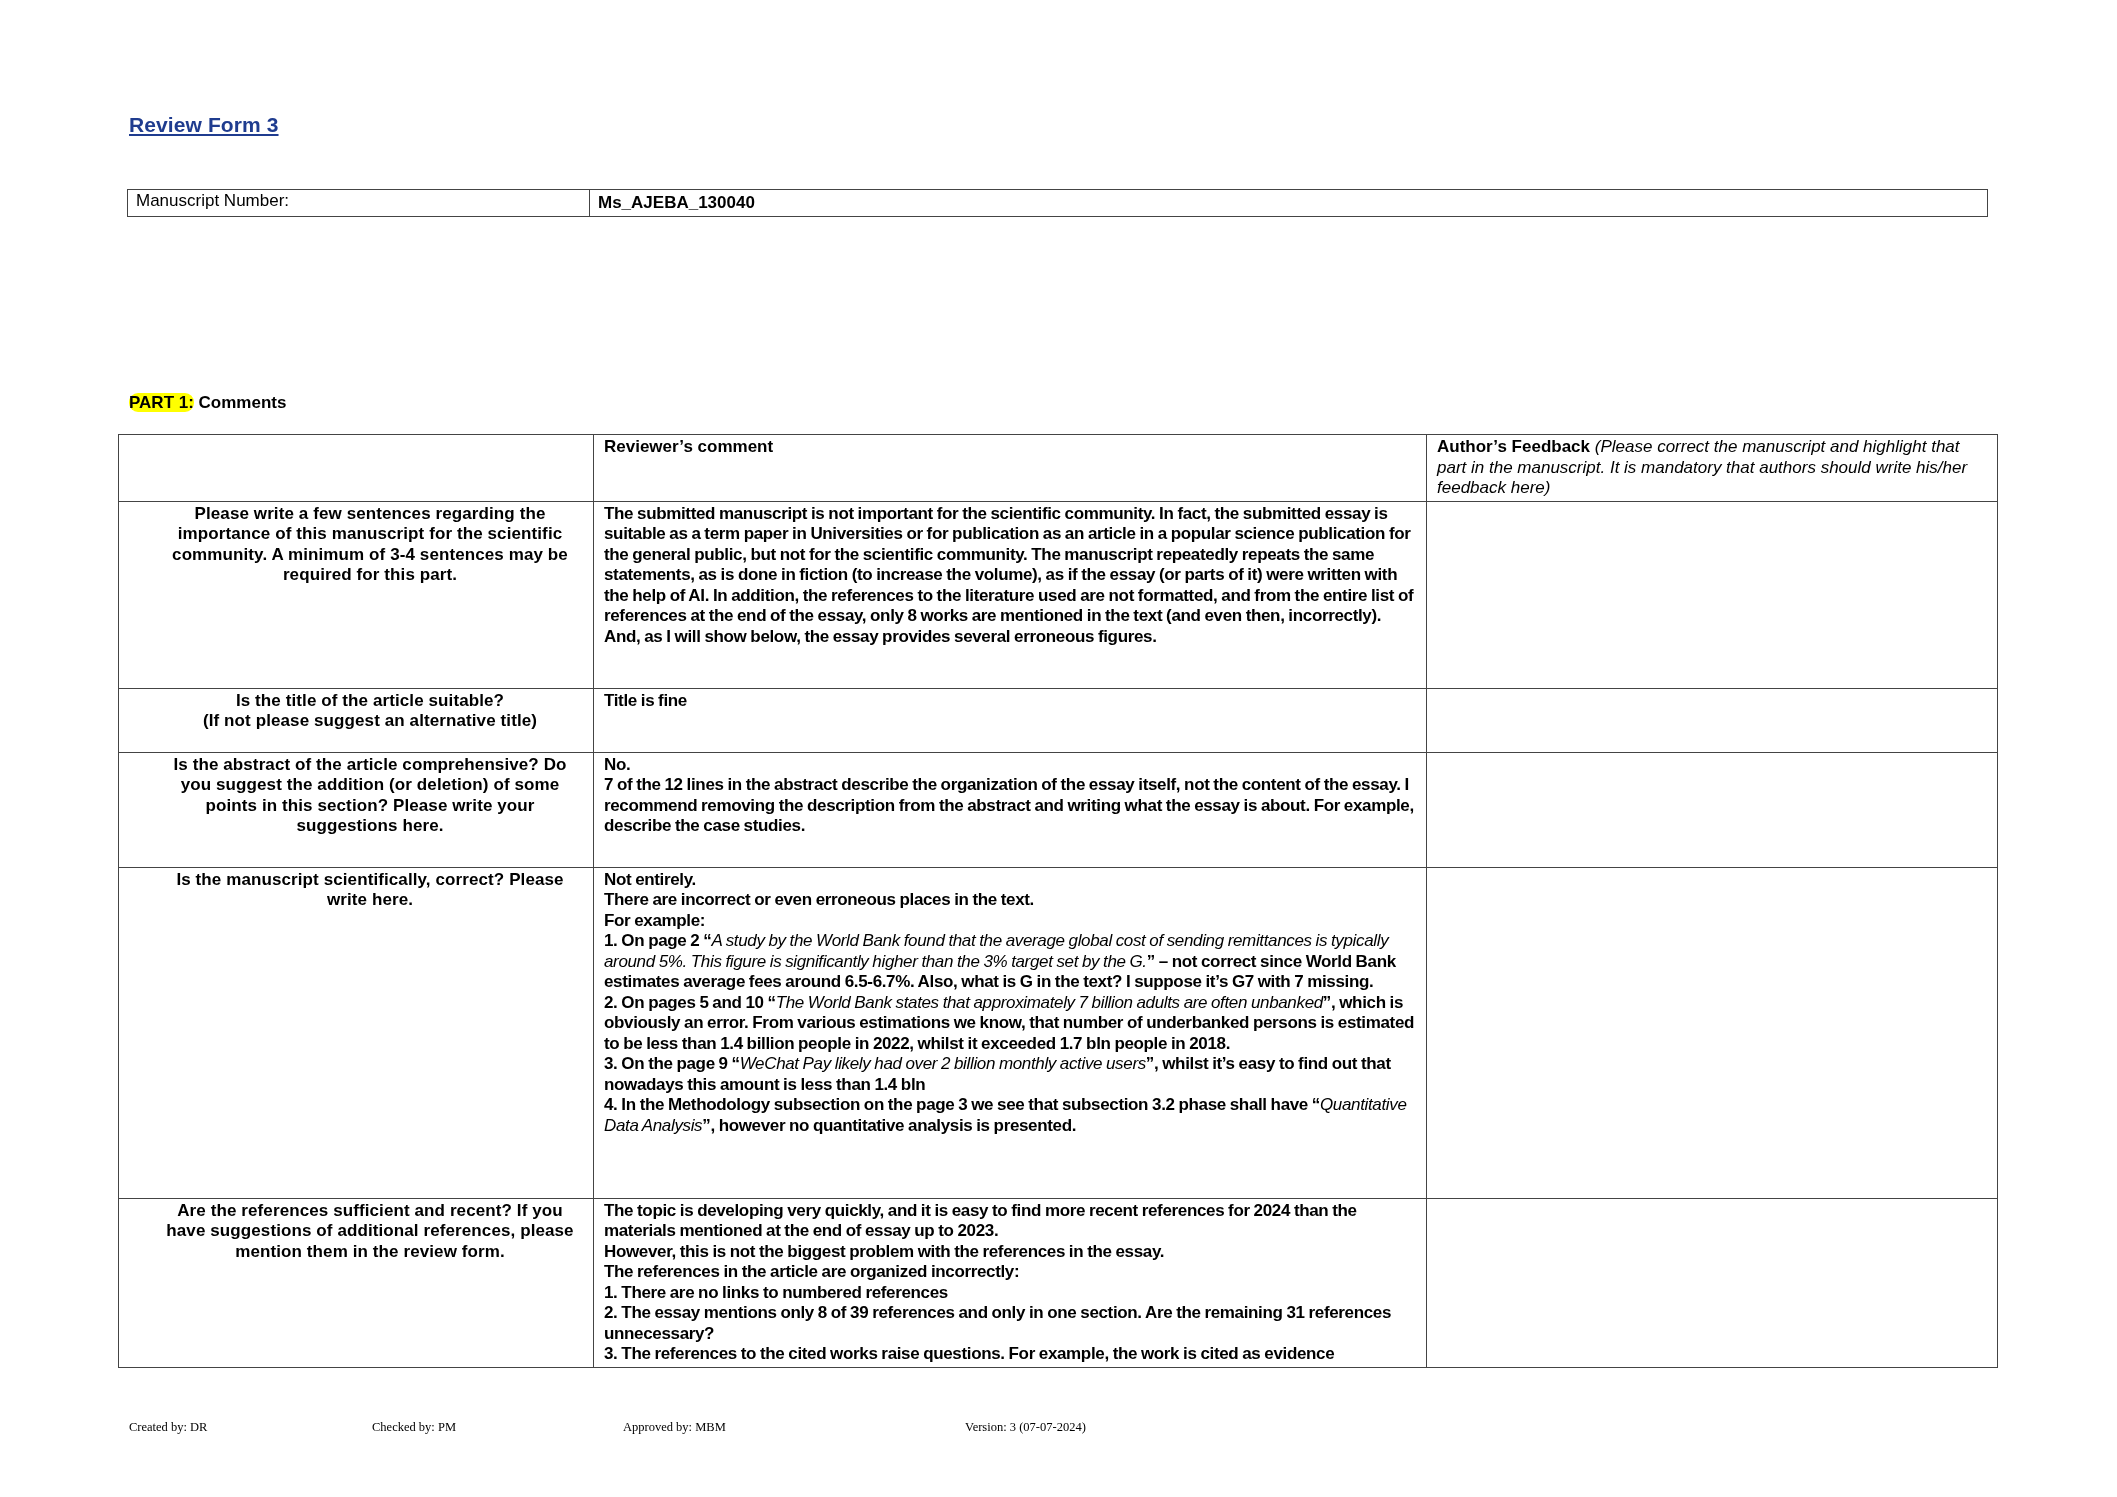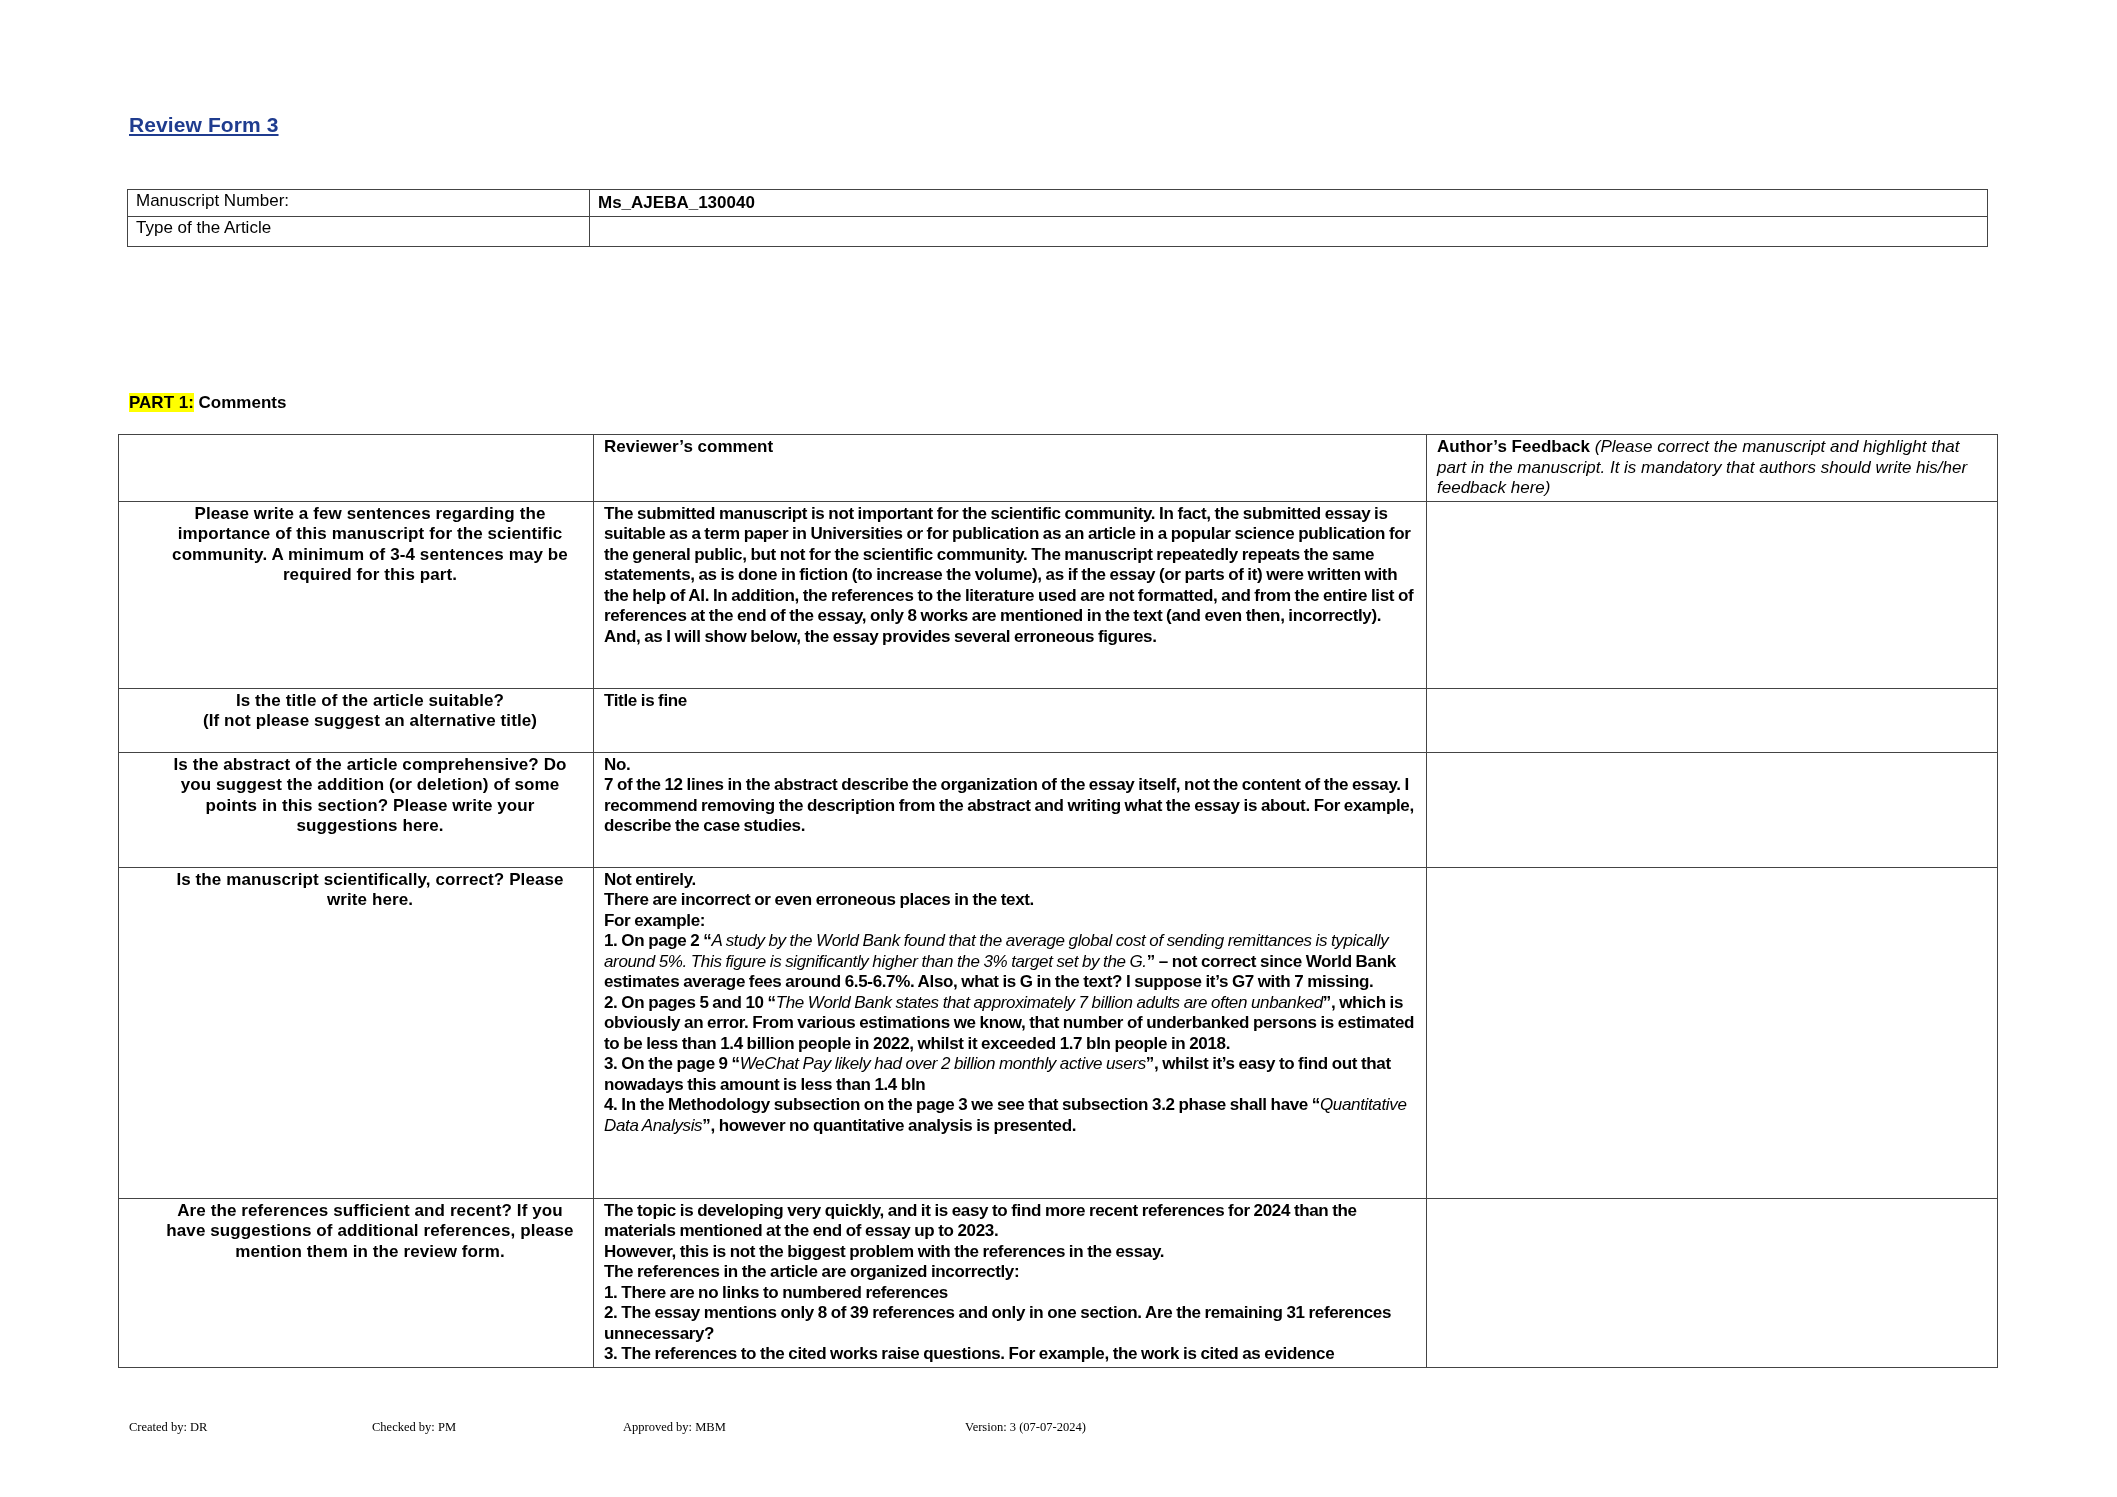--- a/index.html
+++ b/index.html
@@ -13,21 +13,21 @@
   #info-table td { border: 1.5px solid #444; padding: 1px 8px; font-size: 17px; vertical-align: top; }
   #info-table td.lbl { width: 445px; }
   #info-table td.val { font-weight: bold; }
   #info-table tr.r1 td { height: 24px; }
   #info-table tr.r2 td { height: 24px; }
   #info-table tr.r3 td { height: 56px; }
   #info-table tr.r4 td { height: 27px; }
   #info-table td.val-mid { vertical-align: middle; }
   .link { color: #1a0dcc; text-decoration: underline; }
   #part-heading { left: 129px; top: 393px; font-size: 17px; font-weight: bold; }
-  #part-heading .hl { background: #ffff00; }
+  #part-heading .hl { background: #ffff00; border-radius: 9px; }
   
   #comments-table { left: 118px; top: 434px; width: 1880px; border-collapse: collapse; table-layout: fixed; }
   #comments-table td { border: 1.5px solid #444; vertical-align: top; font-size: 17px; font-weight: bold;
                        line-height: 20.5px; padding: 2px 10px; }
   #comments-table col.c1 { width: 475px; }
   #comments-table col.c2 { width: 833px; }
   #comments-table td.q { padding-left: 42px; padding-right: 14px; letter-spacing: 0.1px; text-align: center; }
   #comments-table td.cmt { font-family: "Liberation Sans", sans-serif; letter-spacing: -0.35px; word-spacing: -0.5px; }
   #comments-table .it { font-style: italic; font-weight: normal; }
   #comments-table .fb { font-weight: normal; }
@@ -45,24 +45,20 @@
 </head>
 <body>
 
 <div id="doc-title" class="abs">Review Form 3</div>
 
 <table id="info-table" class="abs">
   <tbody>
   <tr class="r2">
     <td class="lbl">Manuscript Number:</td>
     <td class="val val-mid">Ms_AJEBA_130040</td>
-  </tr>
-  <tr class="r4">
-    <td class="lbl">Type of the Article</td>
-    <td class="val"></td>
   </tr>
 </tbody>
   </table>
 
 <div id="part-heading" class="abs"><span class="hl">PART  1:</span><span> Comments</span></div>
 
 <table id="comments-table" class="abs">
   <colgroup>
       <col class="c1">
       <col class="c2">

